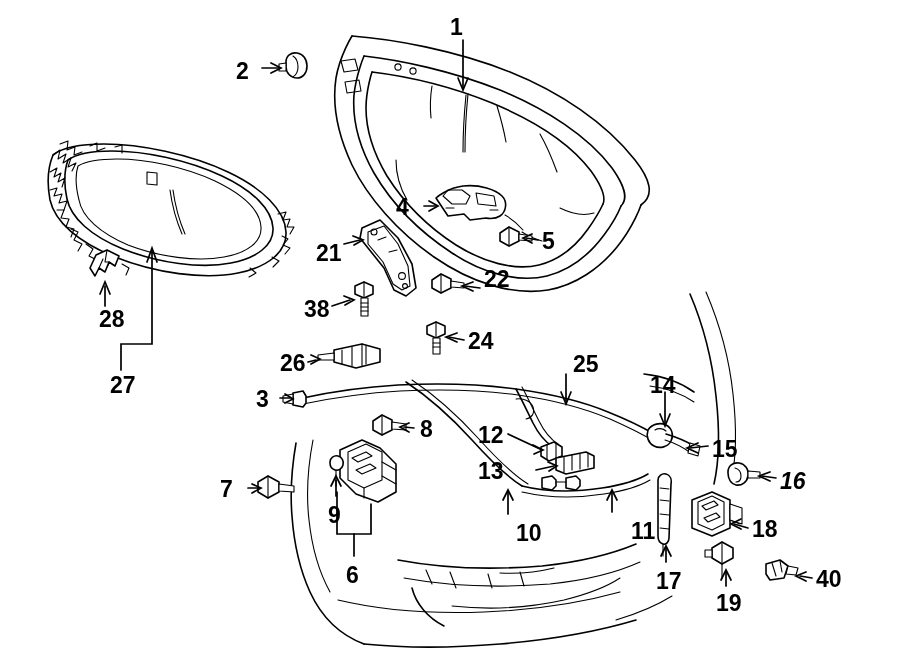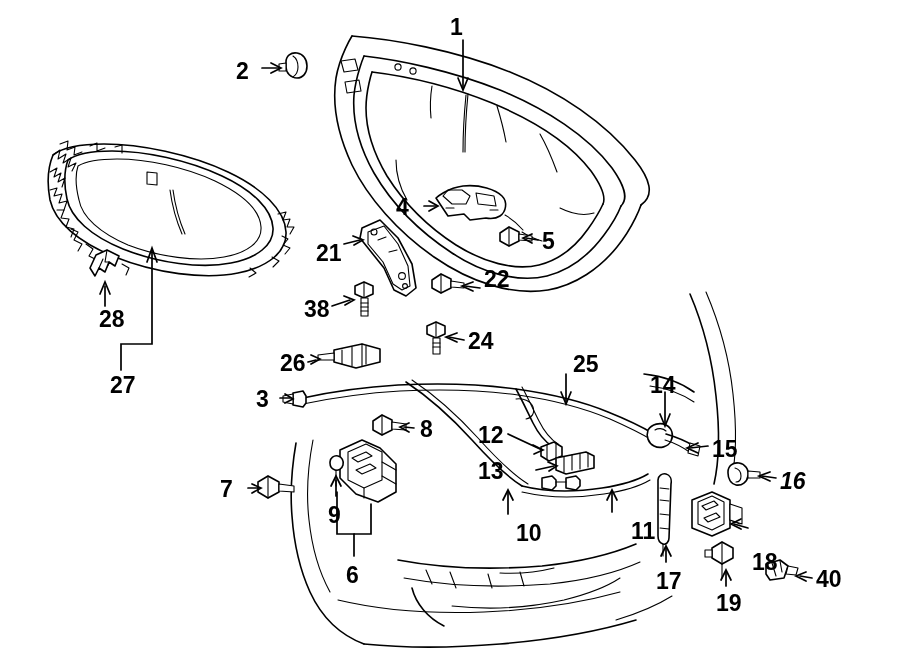--- a/index.html
+++ b/index.html
@@ -410,21 +410,21 @@
   <div class="callout" style="left:420px; top:418px;">8</div>
   <div class="callout" style="left:328px; top:504px;">9</div>
   <div class="callout" style="left:496px; top:522px;margin-left:20px;">10</div>
   <div class="callout" style="left:600px; top:520px;margin-left:31px;">11</div>
   <div class="callout" style="left:478px; top:424px;">12</div>
   <div class="callout" style="left:478px; top:460px;">13</div>
   <div class="callout" style="left:650px; top:374px;">14</div>
   <div class="callout" style="left:712px; top:438px;">15</div>
   <div class="callout" style="left:780px; top:470px;font-style:italic;">16</div>
   <div class="callout" style="left:656px; top:570px;">17</div>
-  <div class="callout" style="left:752px; top:518px;margin-top:33px;">18</div>
+  <div class="callout" style="left:752px; top:518px;">18</div>
   <div class="callout" style="left:716px; top:592px;">19</div>
   <div class="callout" style="left:816px; top:568px;">40</div>
   <div class="callout" style="left:316px; top:234px;margin-top:8px;">21</div>
   <div class="callout" style="left:484px; top:268px;">22</div>
   <div class="callout" style="left:304px; top:298px;">38</div>
   <div class="callout" style="left:468px; top:330px;">24</div>
   <div class="callout" style="left:554px; top:353px;margin-left:19px;">25</div>
   <div class="callout" style="left:280px; top:352px;">26</div>
   <div class="callout" style="left:110px; top:374px;">27</div>
   <div class="callout" style="left:99px;  top:308px;">28</div>

